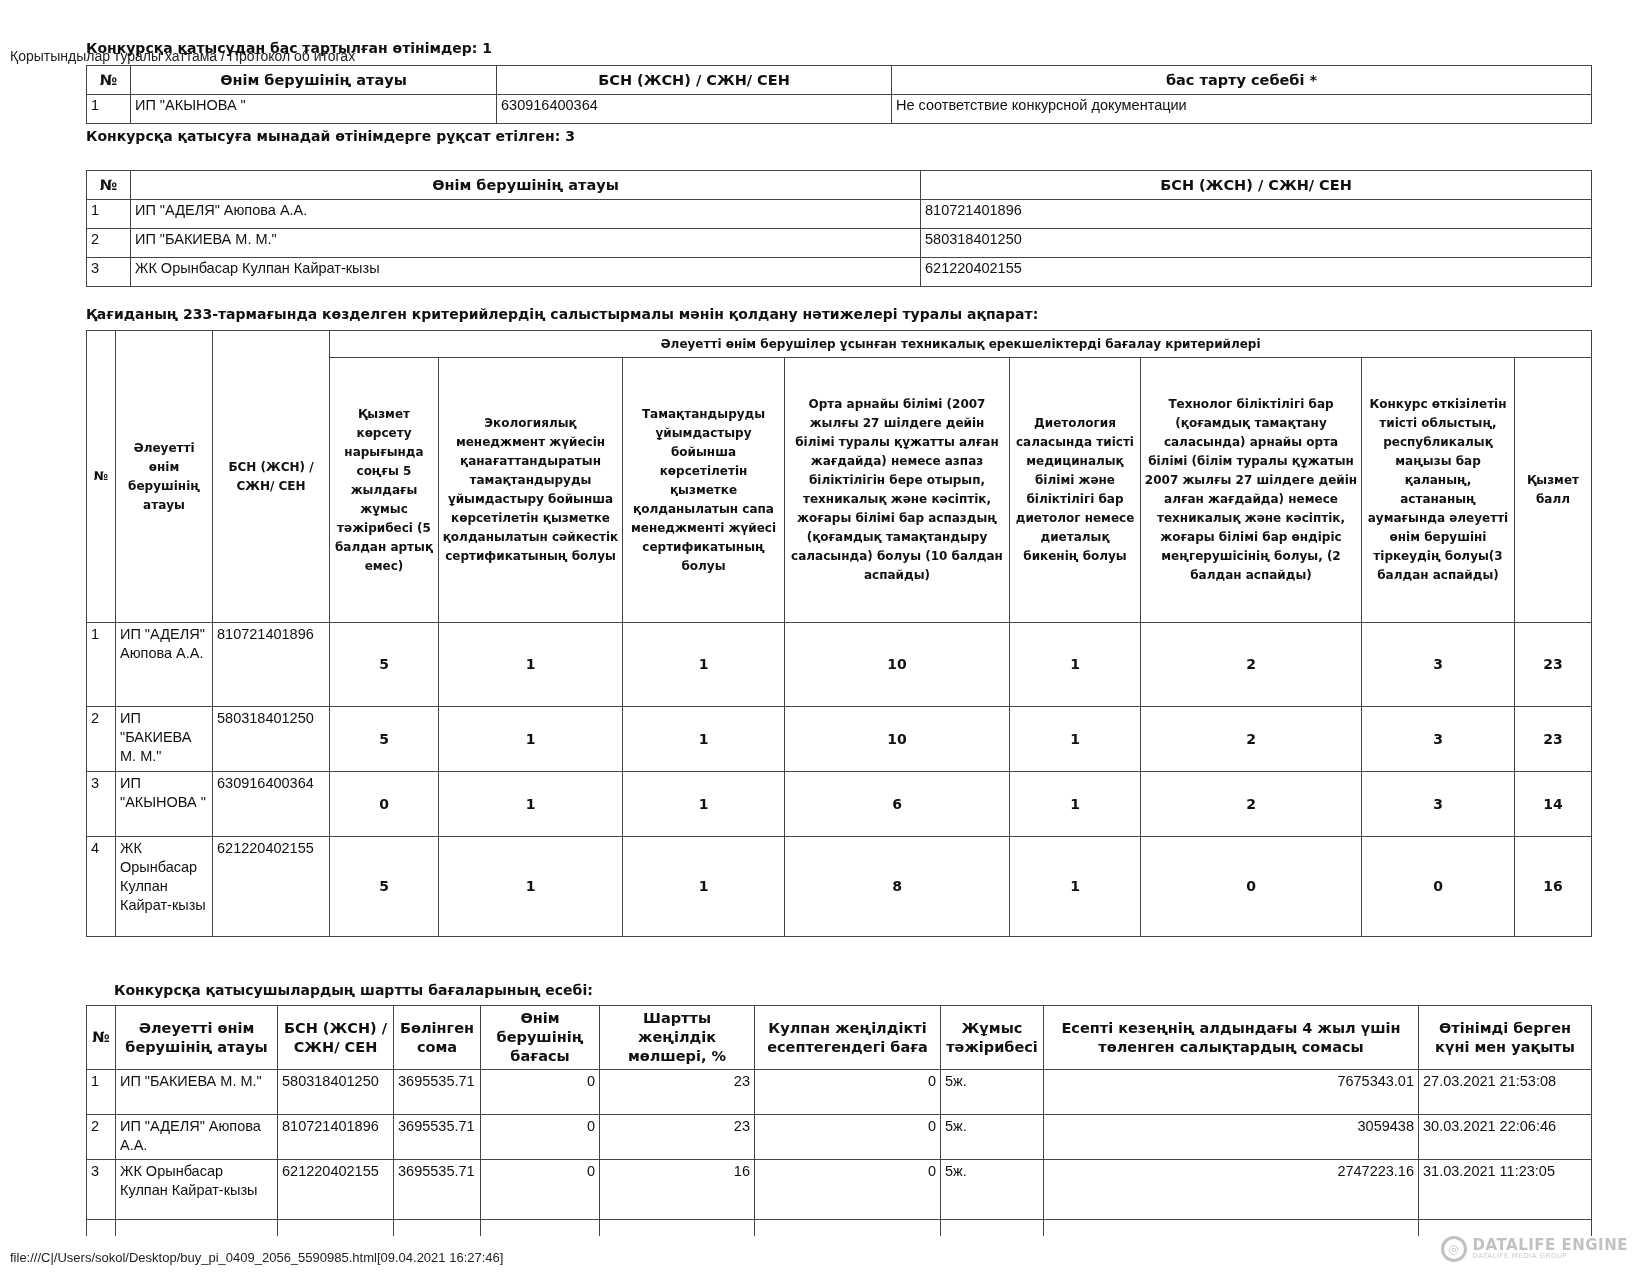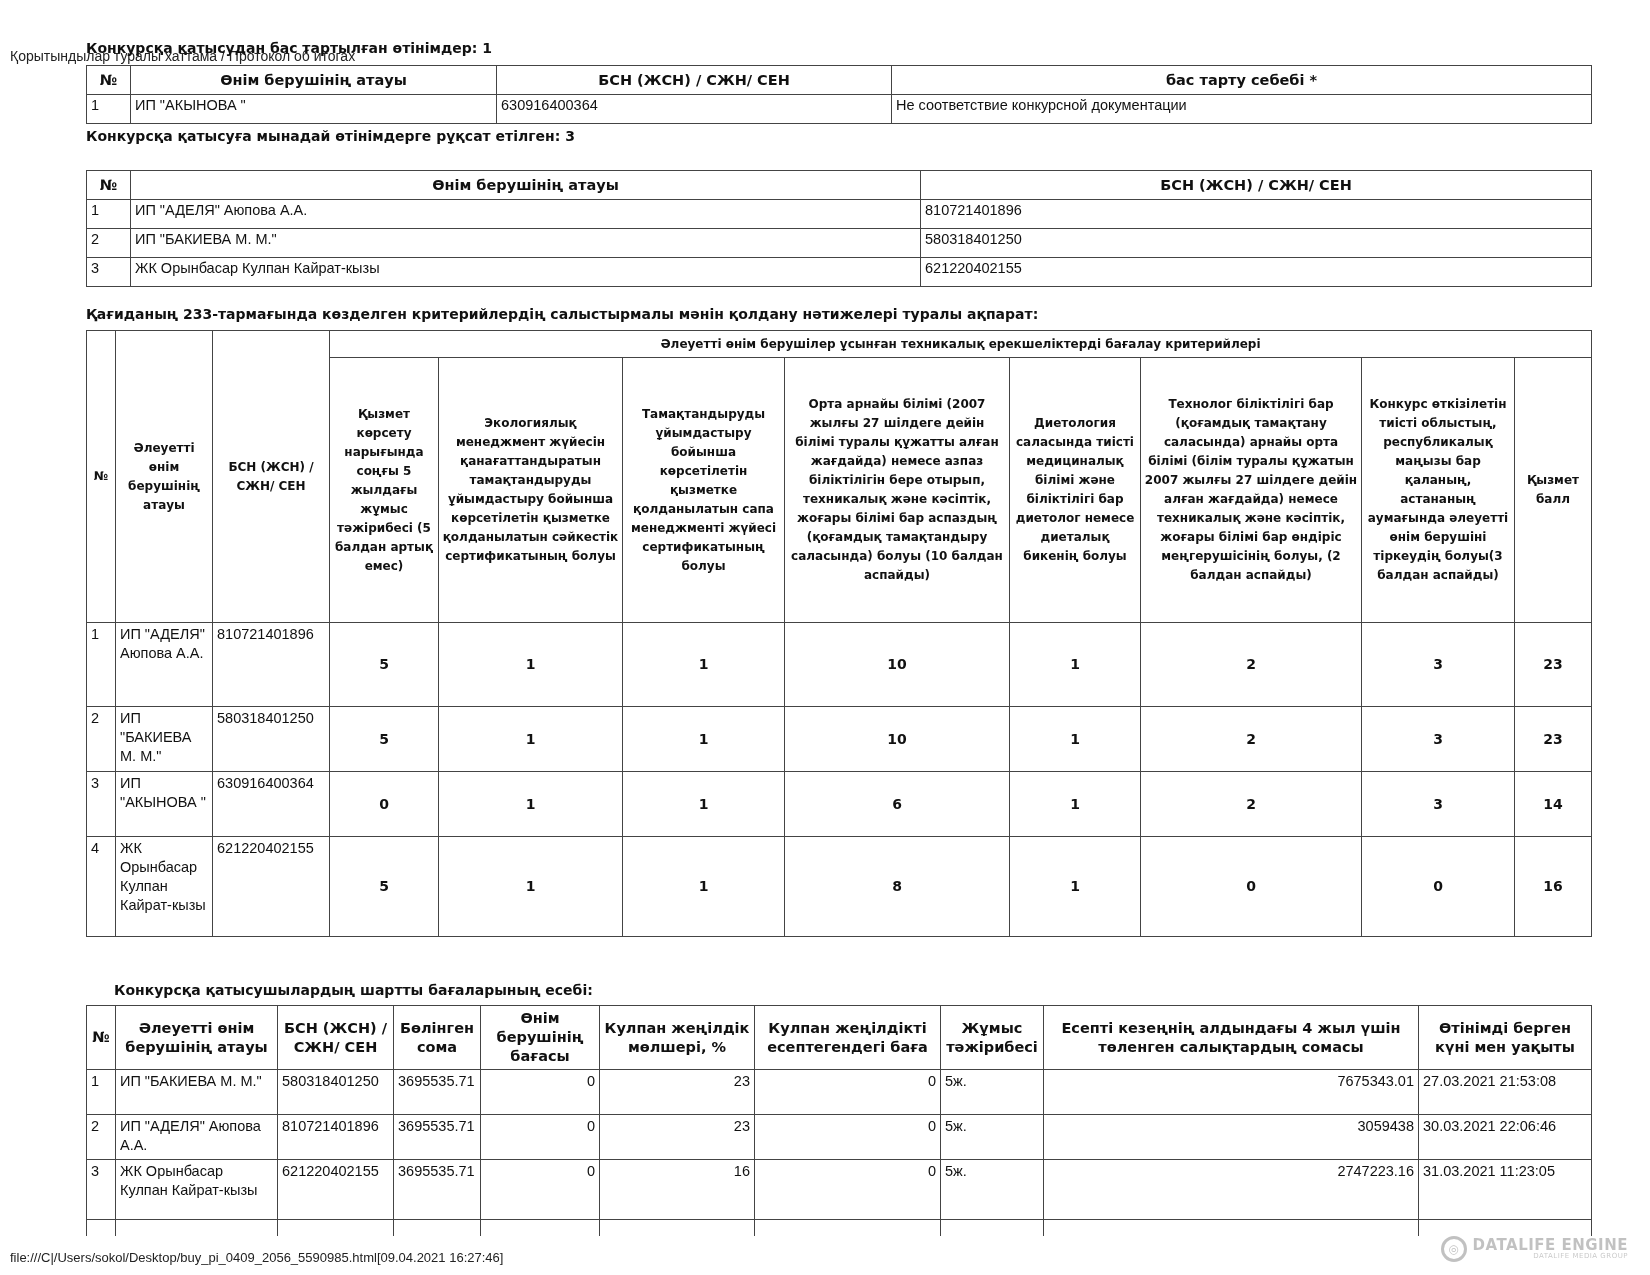--- a/index.html
+++ b/index.html
@@ -40,21 +40,21 @@
     position: absolute; left: 10px; top: 1250px;
     font-family: "Liberation Sans", sans-serif; font-size: 13px; color: #222;
   }
   .watermark {
     position: absolute; right: 22px; top: 1236px; display: flex; align-items: center; gap: 6px; opacity: 0.45;
   }
   .wm-logo {
     width: 26px; height: 26px; border-radius: 50%; border: 3px solid #777; box-sizing: border-box;
     display: flex; align-items: center; justify-content: center; color: #777; font-size: 12px; font-weight: bold;
   }
-  .wm-text { display: flex; flex-direction: column; line-height: 1; text-align: right; }
+  .wm-text { display: flex; flex-direction: column; line-height: 1; }
   .wm-main { font-family: "DejaVu Sans", sans-serif; font-weight: bold; font-size: 15px; color: #777; letter-spacing: 0.5px; }
   .wm-sub { font-family: "DejaVu Sans", sans-serif; font-size: 7px; color: #888; letter-spacing: 0.5px; }
 </style>
 </head>
 <body>
 
 <div class="page-header">Қорытындылар туралы хаттама / Протокол об итогах</div>
 
 <div class="section-title" style="top:40px;">Конкурсқа қатысудан бас тартылған өтінімдер: 1</div>
 <table class="t1">
@@ -218,21 +218,21 @@
       <col style="width:375px">
     <col>
   </colgroup>
   <thead>
     <tr style="height:64px;">
       <th>№</th>
       <th>Әлеуетті өнім берушінің атауы</th>
       <th>БСН (ЖСН) / СЖН/ СЕН</th>
       <th>Бөлінген сома</th>
       <th>Өнім берушінің бағасы</th>
-      <th>Кулпан жеңілдік мөлшері, %</th>
+      <th>Шартты жеңілдік мөлшері, %</th>
       <th>Кулпан жеңілдікті есептегендегі баға</th>
       <th>Жұмыс тәжірибесі</th>
       <th>Есепті кезеңнің алдындағы 4 жыл үшін төленген салықтардың сомасы</th>
       <th>Өтінімді берген күні мен уақыты</th>
     </tr>
   </thead>
   <tbody>
     <tr>
       <td>1</td>
       <td>ИП "БАКИЕВА М. М."</td>

